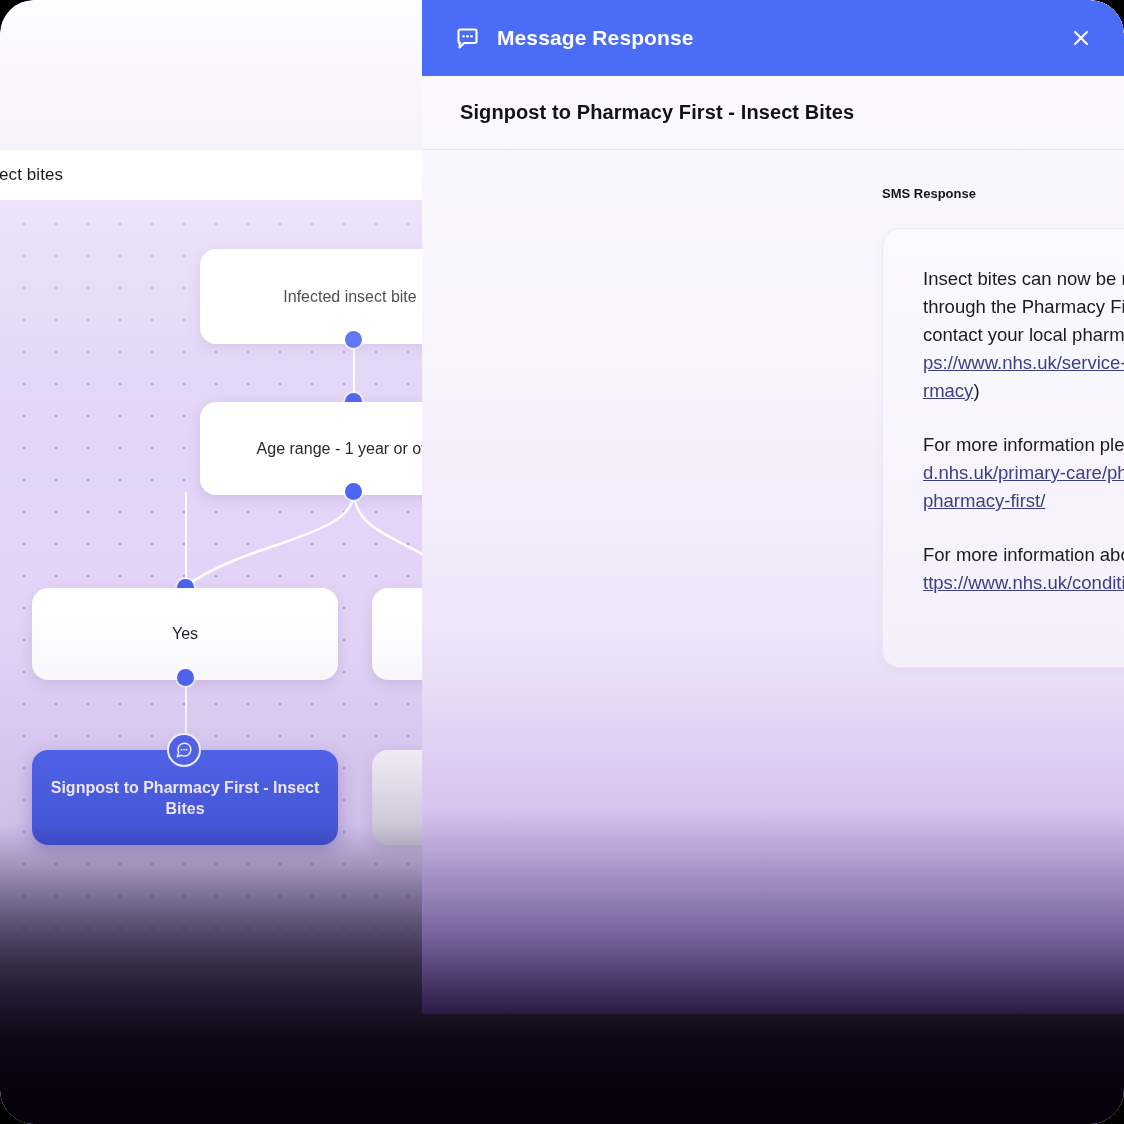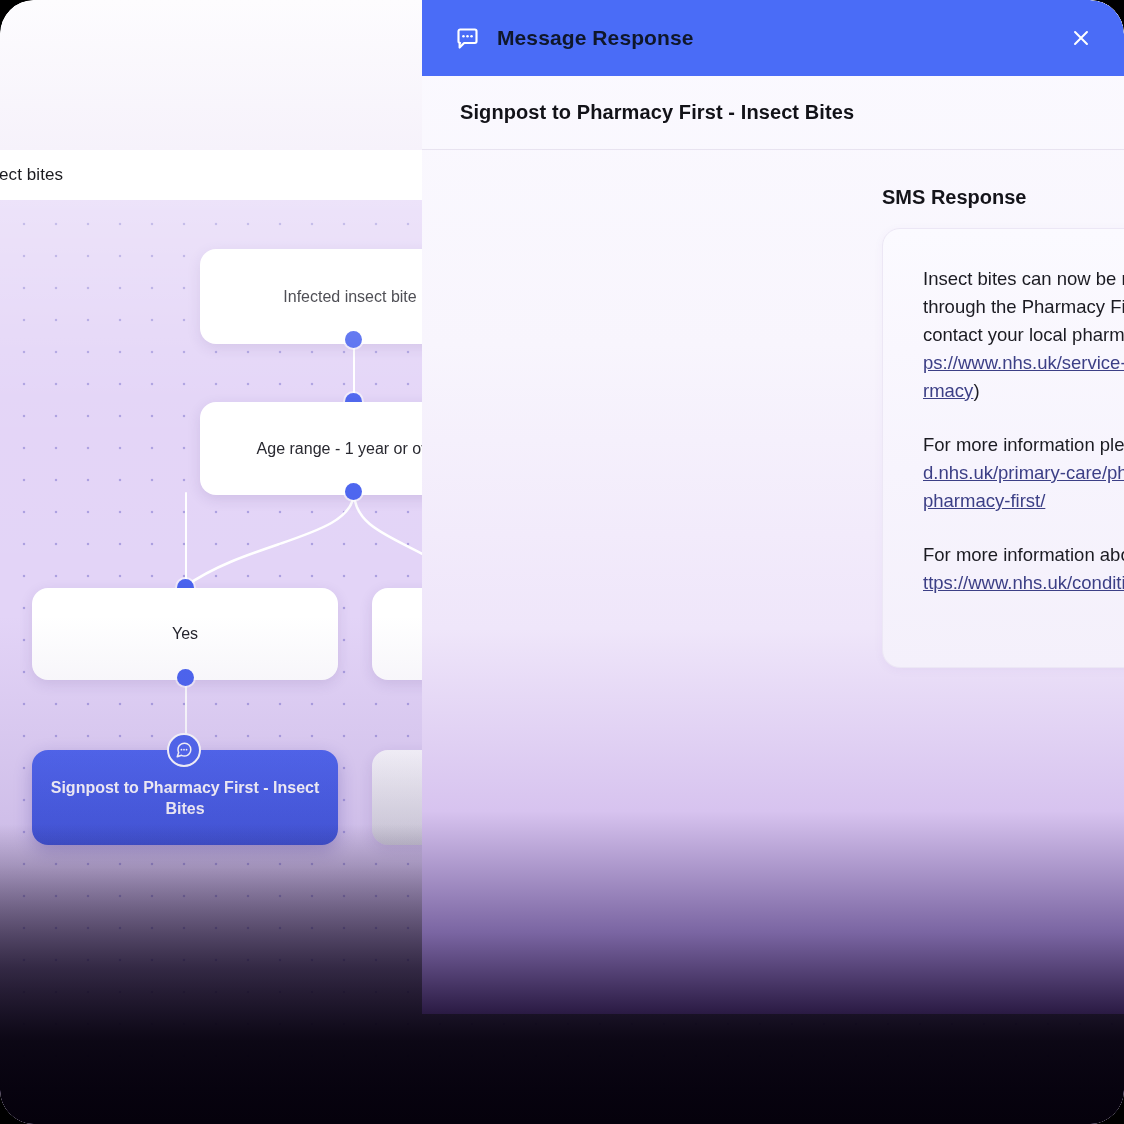--- a/index.html
+++ b/index.html
@@ -160,21 +160,21 @@
     left: 0; top: 0;
     width: 702px; height: 76px;
     background: #4a6cf7;
     border-top-right-radius: 34px;
     display: flex;
     align-items: center;
     padding: 0 26px 0 32px;
     box-sizing: border-box;
   }
   .panel-header-title {
-    color: #0f172a;
+    color: #ffffff;
     font-size: 21px;
     font-weight: 700;
     margin-left: 16px;
     letter-spacing: 0.1px;
   }
   .panel-close {
     margin-left: auto;
     width: 34px; height: 34px;
     display: flex; align-items: center; justify-content: center;
     cursor: pointer;
@@ -194,21 +194,21 @@
     font-size: 20px;
     font-weight: 700;
     color: #121218;
     letter-spacing: 0.1px;
   }
 
   .section-label {
     position: absolute;
     left: 460px;
     top: 186px;
-    font-size: 20px;
+    font-size: 13px;
     font-weight: 700;
     color: #14141a;
   }
 
   .sms-card {
     position: absolute;
     left: 460px;
     top: 228px;
     width: 612px;
     height: 440px;

